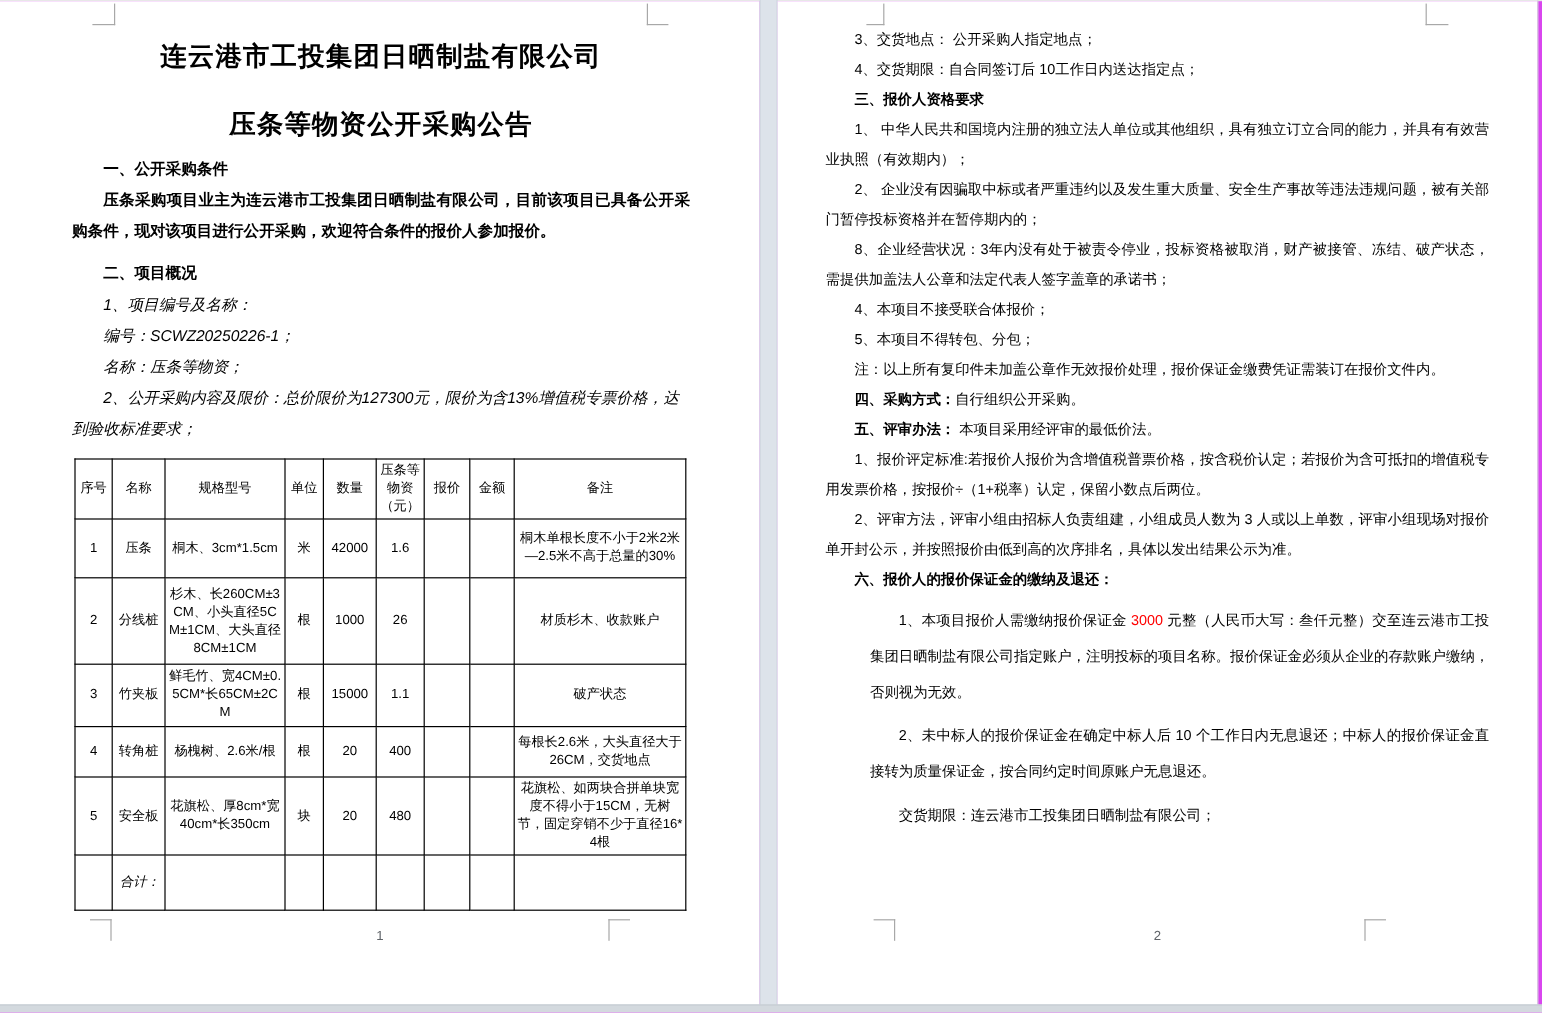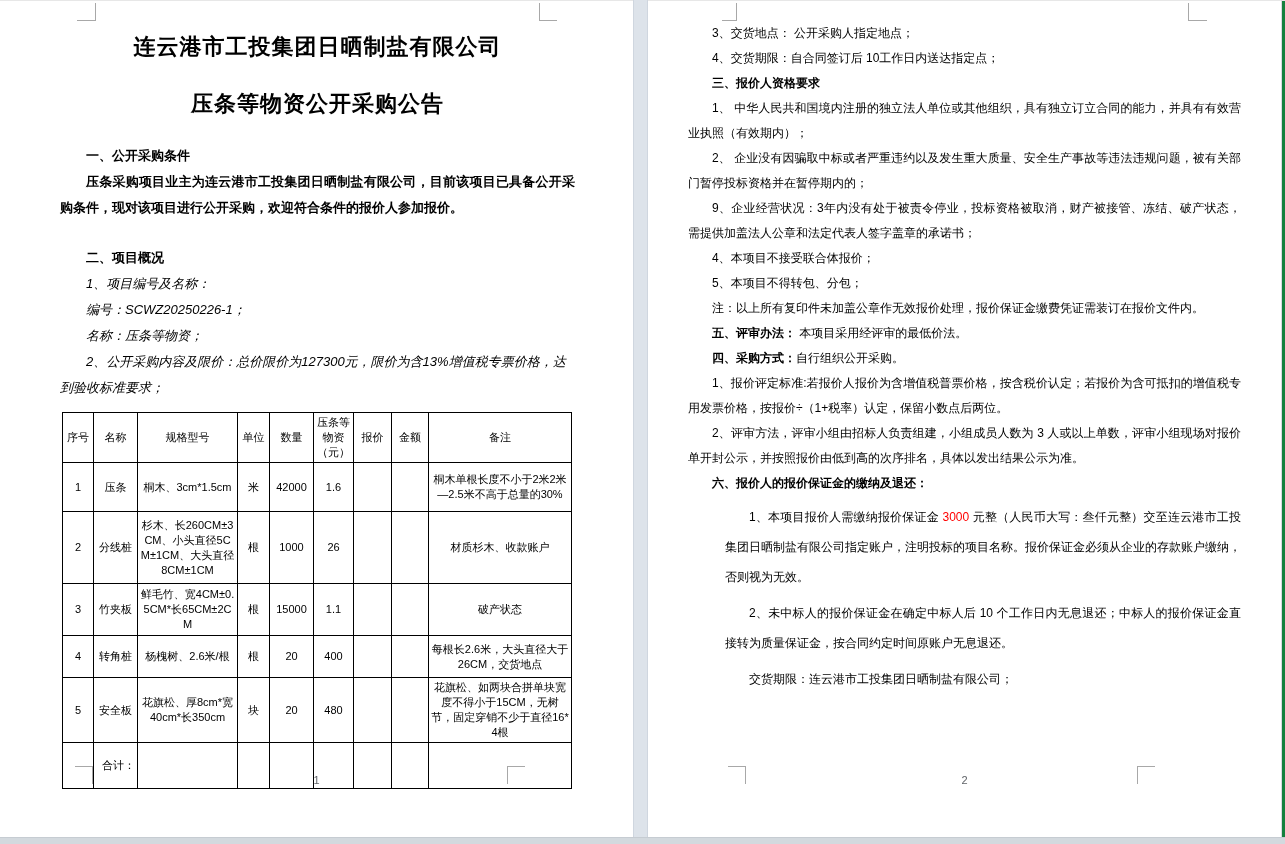--- a/index.html
+++ b/index.html
@@ -1,18 +1,18 @@
 <!DOCTYPE html>
 <html><head>
 <meta charset="utf-8">
 <style>
   html,body{margin:0;padding:0;background:#fff;}
   .screen{
     position:relative;width:1285px;height:844px;overflow:hidden;
-    background:#15803d;color:#000;
+    background:#d946ef;color:#000;
     font-family:"Liberation Sans","DejaVu Sans",sans-serif;
   }
   .top-line{position:absolute;left:0;top:0;width:100%;height:1px;background:#e7e7e7;}
   .bottom-strip{position:absolute;left:0;bottom:0;width:100%;height:6px;background:#d3d9de;border-top:1px solid #c6ccd2;}
   .page-gap{position:absolute;left:633px;top:0;width:15px;height:838px;background:#dde3ea;border-left:1px solid #cfd6df;border-right:1px solid #cfd6df;box-sizing:border-box;}
   .right-edge{position:absolute;left:1281px;top:0;width:1px;height:838px;background:#d6dbdf;}
   .page{position:absolute;top:1px;height:837px;background:#fff;}
   .page1{left:0;width:633px;}
   .page2{left:648px;width:633px;}
 
@@ -21,38 +21,38 @@
   .mark.rb{border-right:1px solid #a8a8a8;border-bottom:1px solid #a8a8a8;}
   .mark.lb{border-left:1px solid #a8a8a8;border-bottom:1px solid #a8a8a8;}
   .mark.tr{border-top:1px solid #a8a8a8;border-right:1px solid #a8a8a8;}
   .mark.tl{border-top:1px solid #a8a8a8;border-left:1px solid #a8a8a8;}
 
   
   .p1-content{padding:0 58px 0 60px;font-size:13px;line-height:26px;}
   .p1-title{font-size:22px;font-weight:bold;text-align:center;letter-spacing:1px;line-height:30px;}
   .p1-title.t1{margin-top:31px;}
   .p1-title.t2{margin-top:27px;}
-  .p1-heading{font-weight:bold;text-indent:2em;margin-top:24px;}
+  .p1-heading{font-weight:bold;text-indent:2em;margin-top:9px;}
   .p1-body{text-indent:2em;text-align:justify;margin:0;font-weight:bold;}
   .p1-line{text-indent:2em;font-style:italic;}
 
   table.items{border-collapse:collapse;margin:11px 0 0 2px;width:509px;table-layout:fixed;
     font-size:11px;line-height:15px;text-align:center;}
   table.items th,table.items td{border:1px solid #000;padding:2px 2px;vertical-align:middle;
     font-weight:normal;word-break:break-all;overflow:hidden;}
   col.c1{width:31px}col.c2{width:44px}col.c3{width:100px}col.c4{width:32px}col.c5{width:44px}
   col.c6{width:40px}col.c7{width:38px}col.c8{width:37px}col.c9{width:143px}
   table.items thead tr{height:50px;}
   table.items tbody tr:nth-child(1){height:49px;}
   table.items tbody tr:nth-child(2){height:72px;}
   table.items tbody tr:nth-child(3){height:52px;}
   table.items tbody tr:nth-child(4){height:42px;}
   table.items tbody tr:nth-child(5){height:60px;}
   table.items tbody tr:nth-child(6){height:46px;}
-  table.items tbody tr:nth-child(6) td{text-align:right;padding-left:4px;}
+  table.items tbody tr:nth-child(6) td{text-align:center;padding-left:4px;font-style:italic;}
 
   .page-num{position:absolute;left:0;right:0;top:772px;text-align:center;
     font-size:11px;color:#5f6368;line-height:14px;}
 
   
   .p2-content{padding:20px 40px 0 40px;font-size:12px;}
   .p2-par{margin:0;text-indent:2em;text-align:justify;line-height:25px;}
   .p2-par.loose{line-height:30px;margin-top:6px;margin-left:37px;}
   .bold{font-weight:bold;}
 </style>
@@ -175,26 +175,26 @@
 
   <div class="page-gap"></div>
 
   <div class="page page2">
     <div class="p2-content">
         <p class="p2-par"><span>3、交货地点： 公开采购人指定地点；</span></p>
         <p class="p2-par"><span>4、交货期限：自合同签订后 10工作日内送达指定点；</span></p>
         <p class="p2-par"><span class="bold">三、报价人资格要求</span></p>
         <p class="p2-par"><span>1、 中华人民共和国境内注册的独立法人单位或其他组织，具有独立订立合同的能力，并具有有效营业执照（有效期内）；</span></p>
         <p class="p2-par"><span>2、 企业没有因骗取中标或者严重违约以及发生重大质量、安全生产事故等违法违规问题，被有关部门暂停投标资格并在暂停期内的；</span></p>
-        <p class="p2-par"><span>9、企业经营状况：3年内没有处于被责令停业，投标资格被取消，财产被接管、冻结、破产状态，需提供加盖法人公章和法定代表人签字盖章的承诺书；</span></p>
+        <p class="p2-par"><span>8、企业经营状况：3年内没有处于被责令停业，投标资格被取消，财产被接管、冻结、破产状态，需提供加盖法人公章和法定代表人签字盖章的承诺书；</span></p>
         <p class="p2-par"><span>4、本项目不接受联合体报价；</span></p>
         <p class="p2-par"><span>5、本项目不得转包、分包；</span></p>
         <p class="p2-par"><span>注：以上所有复印件未加盖公章作无效报价处理，报价保证金缴费凭证需装订在报价文件内。</span></p>
+        <p class="p2-par"><span class="bold">四、采购方式：</span><span>自行组织公开采购。</span></p>
         <p class="p2-par"><span class="bold">五、评审办法：</span><span> 本项目采用经评审的最低价法。</span></p>
-        <p class="p2-par"><span class="bold">四、采购方式：</span><span>自行组织公开采购。</span></p>
         <p class="p2-par"><span>1、报价评定标准:若报价人报价为含增值税普票价格，按含税价认定；若报价为含可抵扣的增值税专用发票价格，按报价÷（1+税率）认定，保留小数点后两位。</span></p>
         <p class="p2-par"><span>2、评审方法，评审小组由招标人负责组建，小组成员人数为 3 人或以上单数，评审小组现场对报价单开封公示，并按照报价由低到高的次序排名，具体以发出结果公示为准。</span></p>
         <p class="p2-par"><span class="bold">六、报价人的报价保证金的缴纳及退还：</span></p>
         <p class="p2-par loose"><span>1、本项目报价人需缴纳报价保证金 </span><span style="color: rgb(255, 0, 0);">3000</span><span> 元整（人民币大写：叁仟元整）交至连云港市工投集团日晒制盐有限公司指定账户，注明投标的项目名称。报价保证金必须从企业的存款账户缴纳，否则视为无效。</span></p>
         <p class="p2-par loose"><span>2、未中标人的报价保证金在确定中标人后 10 个工作日内无息退还；中标人的报价保证金直接转为质量保证金，按合同约定时间原账户无息退还。</span></p>
         <p class="p2-par loose"><span>交货期限：连云港市工投集团日晒制盐有限公司；</span></p>
       </div>
     <div class="page-num">2</div>
   </div>
 

